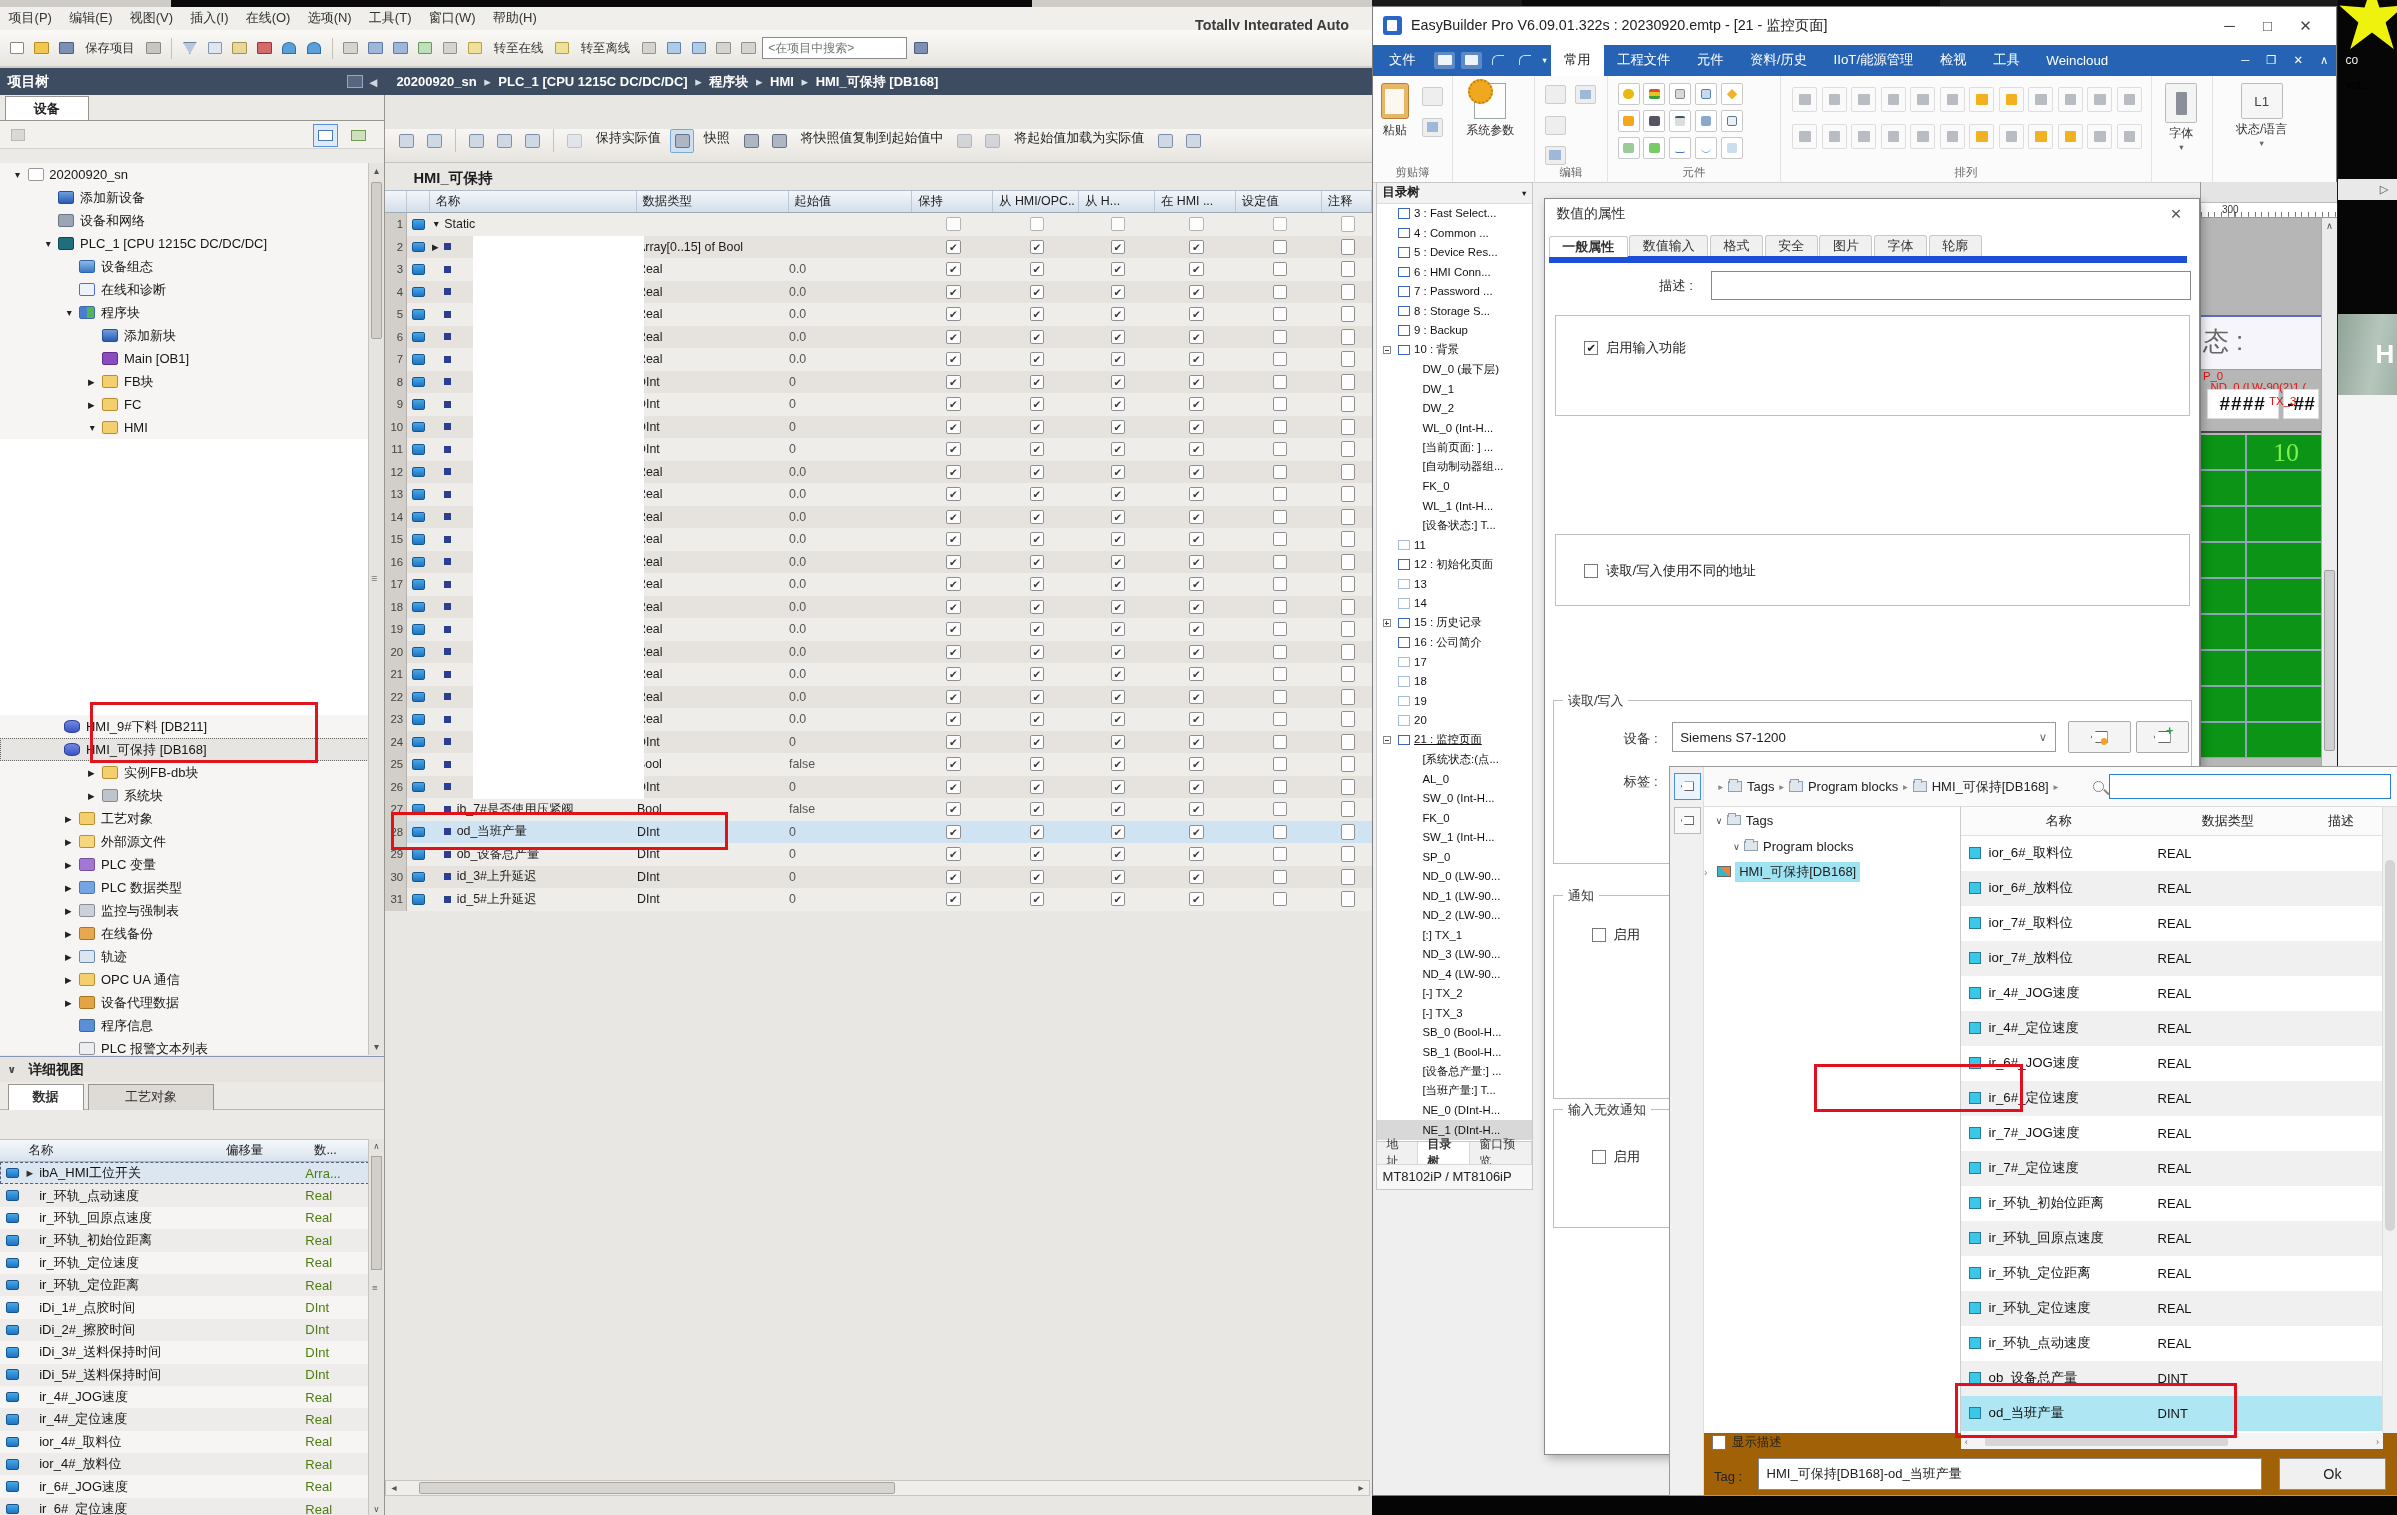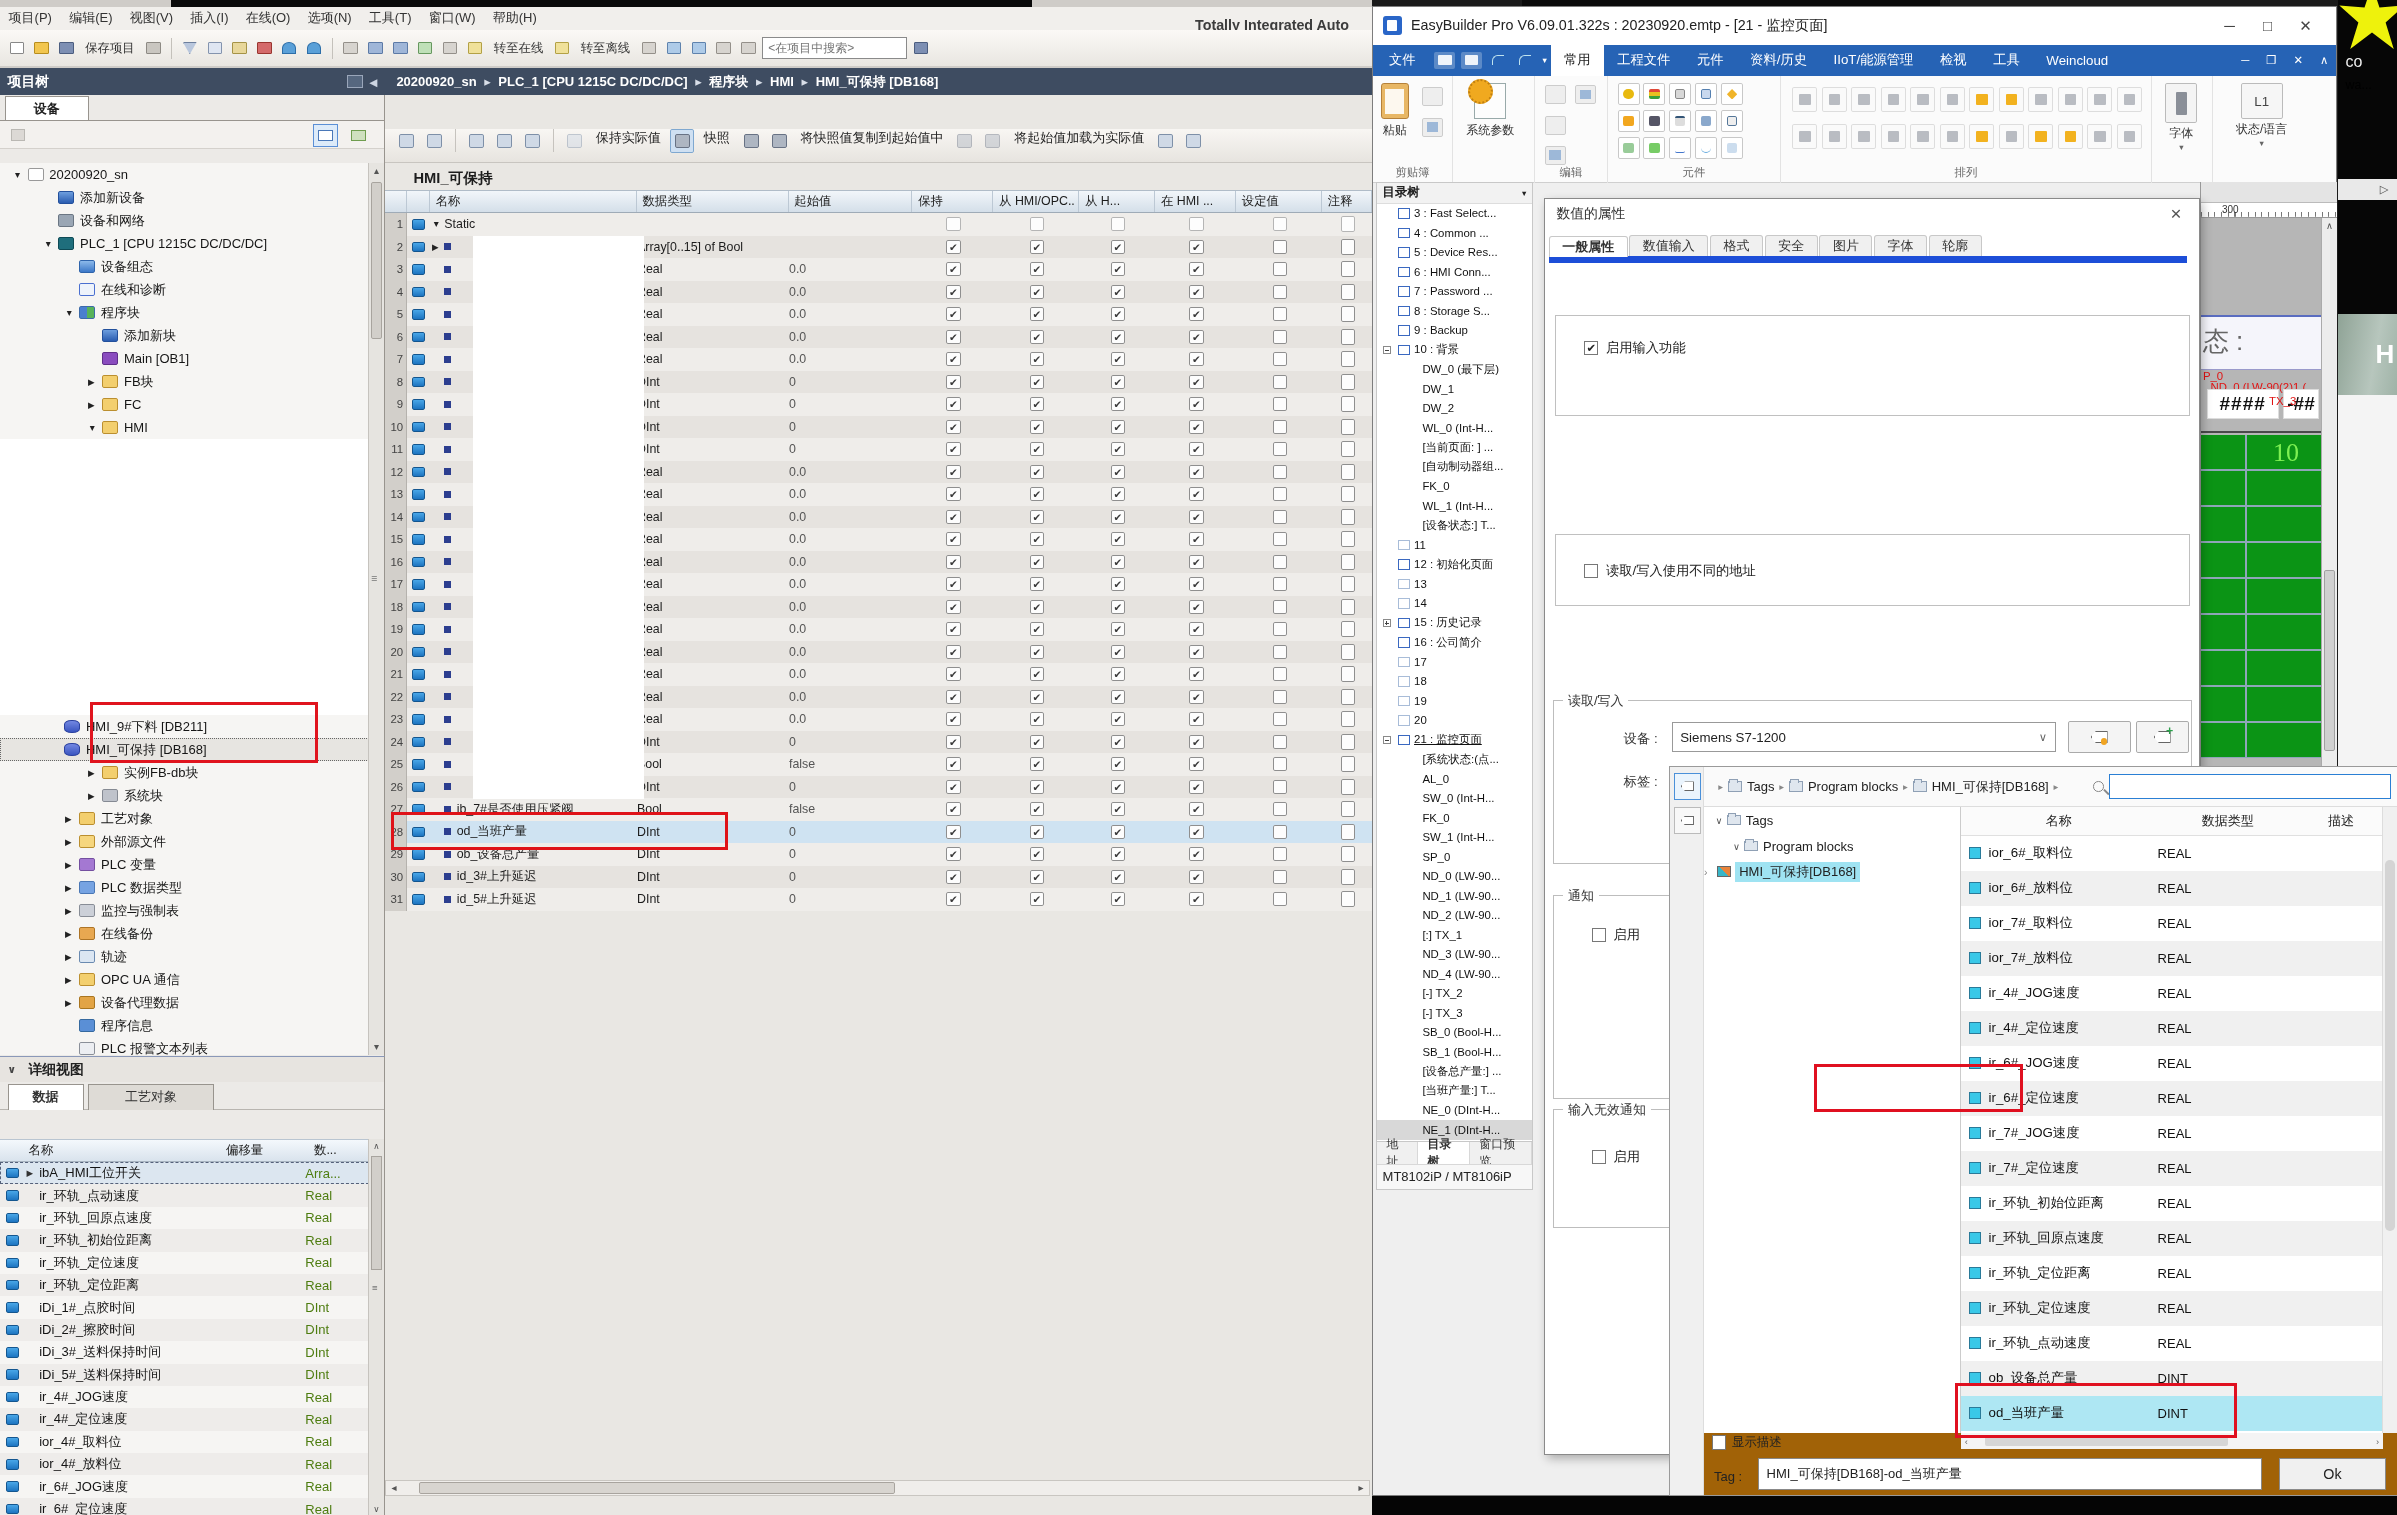--- a/index.html
+++ b/index.html
@@ -152,21 +152,21 @@
 .ered{position:absolute;left:5.7px;top:717px;width:337px;height:38px;border:3.8px solid #df1218;z-index:4;pointer-events:none}
 .ehscroll{position:absolute;left:0;top:1385px;width:985px;height:16px;background:#f0eeeb;border:1px solid #c9c6c1;display:flex;align-items:center}
 .ehl,.ehr{width:16px;text-align:center;font-size:8.6px;color:#555}
 .ehtrack{flex:1;position:relative;height:100%}
 .ehthumb{position:absolute;left:17px;top:1px;width:476px;height:12.4px;background:#d8d5d0;border:1px solid #a8a49e;border-radius:1.9px}
 
 
 #desk{position:absolute;left:2338px;top:0;width:60px;height:1515px;background:#f4f4f4;overflow:hidden;z-index:1}
 .dkblack{position:absolute;left:0;top:0;width:100%;height:314px;background:#060606}
 .star{position:absolute;left:0px;top:-15px;width:68px;height:68px;background:#eef20c;clip-path:polygon(50% 0,61% 33%,98% 30%,70% 55%,82% 94%,50% 70%,18% 94%,30% 55%,2% 30%,39% 33%)}
-.dco{position:absolute;left:7.6px;top:53px;color:#eee;font-size:16px}
+.dco{position:absolute;left:7.6px;top:53px;color:#eee;font-size:12px}
 .dwa{position:absolute;left:7.6px;top:78px;color:#000000;font-size:12.4px}
 .dplay{position:absolute;left:0;top:179px;width:100%;height:21px;background:#e9e9e9;color:#555;font-size:11.4px;text-align:right;padding-right:9.5px;line-height:21px}
 .banner{position:absolute;left:0;top:314px;width:100%;height:81px;background:linear-gradient(100deg,#8fa396,#b7c6bd 60%,#9eb2a6)}
 .bh{position:absolute;right:3.8px;top:25px;color:#fff;font-weight:bold;font-size:26px}
 
 
 #eb{position:absolute;left:1372px;top:5.7px;width:965px;height:1490px;background:#efefef;border:1px solid #7d7d7d;z-index:2}
 .ebtitle{position:absolute;top:0;left:0;width:100%;height:38px;background:#fff;display:flex;align-items:center;padding-left:9.5px;font-size:14.3px;color:#222}
 .ebico{width:19px;height:19px;background:#2a66c8;border-radius:2.9px;margin-right:9.5px;position:relative;flex:none}
 .ebico::after{content:"";position:absolute;left:4.8px;top:3.8px;width:9.5px;height:11.4px;background:#fff;border-radius:1px}
@@ -2221,20 +2221,24 @@
     <div class="dlgtabs">
 
     <span class="dlgtab active">一般属性</span>
         <span class="dlgtab">数值输入</span>
         <span class="dlgtab">格式</span>
         <span class="dlgtab">安全</span>
         <span class="dlgtab">图片</span>
         <span class="dlgtab">字体</span>
         <span class="dlgtab">轮廓</span>
       </div>
+    <div class="descrow">
+      <span class="desclab">描述 :</span>
+      <span class="descinput"></span>
+    </div>
     <div class="gbox gb2">
       <span class="chkrow" style="left:28.5px;top:27px">
         <i class="dchk"></i>
         <span>读取/写入使用不同的地址</span>
       </span>
     </div>
     <div class="gbox gb1">
       <span class="chkrow" style="left:28.5px;top:23px">
         <i class="dchk checked"></i>
         <span>启用输入功能</span>

